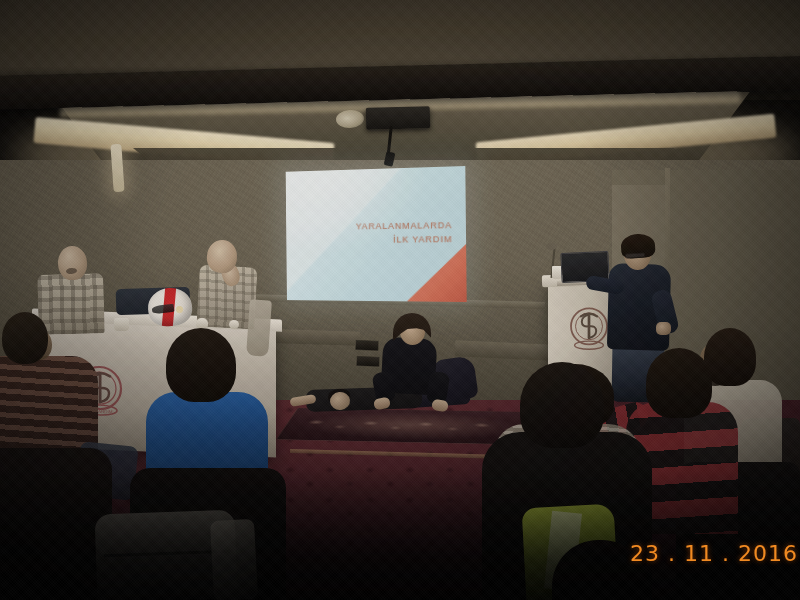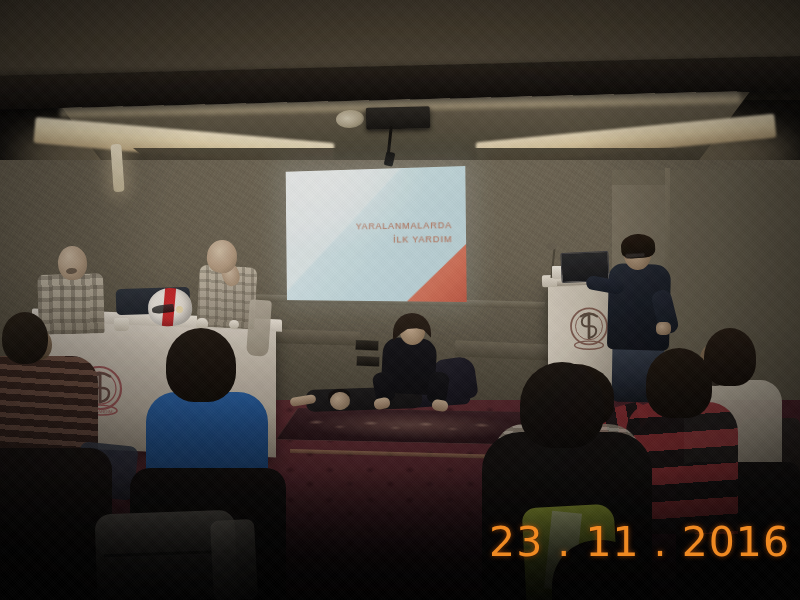--- a/index.html
+++ b/index.html
@@ -742,24 +742,24 @@
   #noise {
     left: 0; top: 0; width: 800px; height: 600px;
     background-image:
       repeating-linear-gradient(45deg, rgba(255,255,255,.016) 0 1px, rgba(0,0,0,.016) 1px 2px),
       repeating-linear-gradient(-45deg, rgba(255,255,255,.012) 0 1px, rgba(0,0,0,.012) 1px 2px);
     pointer-events: none;
   }
 
   
   #date-stamp {
-    right: 10px; bottom: 34px;
+    right: 2px; bottom: 34px;
     color: #f08a22;
     font-family: "DejaVu Sans", sans-serif;
-    font-size: 41px;
+    font-size: 22px;
     font-weight: 400;
     letter-spacing: 1px;
     text-shadow: 0 0 5px rgba(240,110,20,.55), 0 1px 2px rgba(0,0,0,.85);
     white-space: nowrap;
     pointer-events: none;
   }
 </style>
 </head>
 <body>
 

